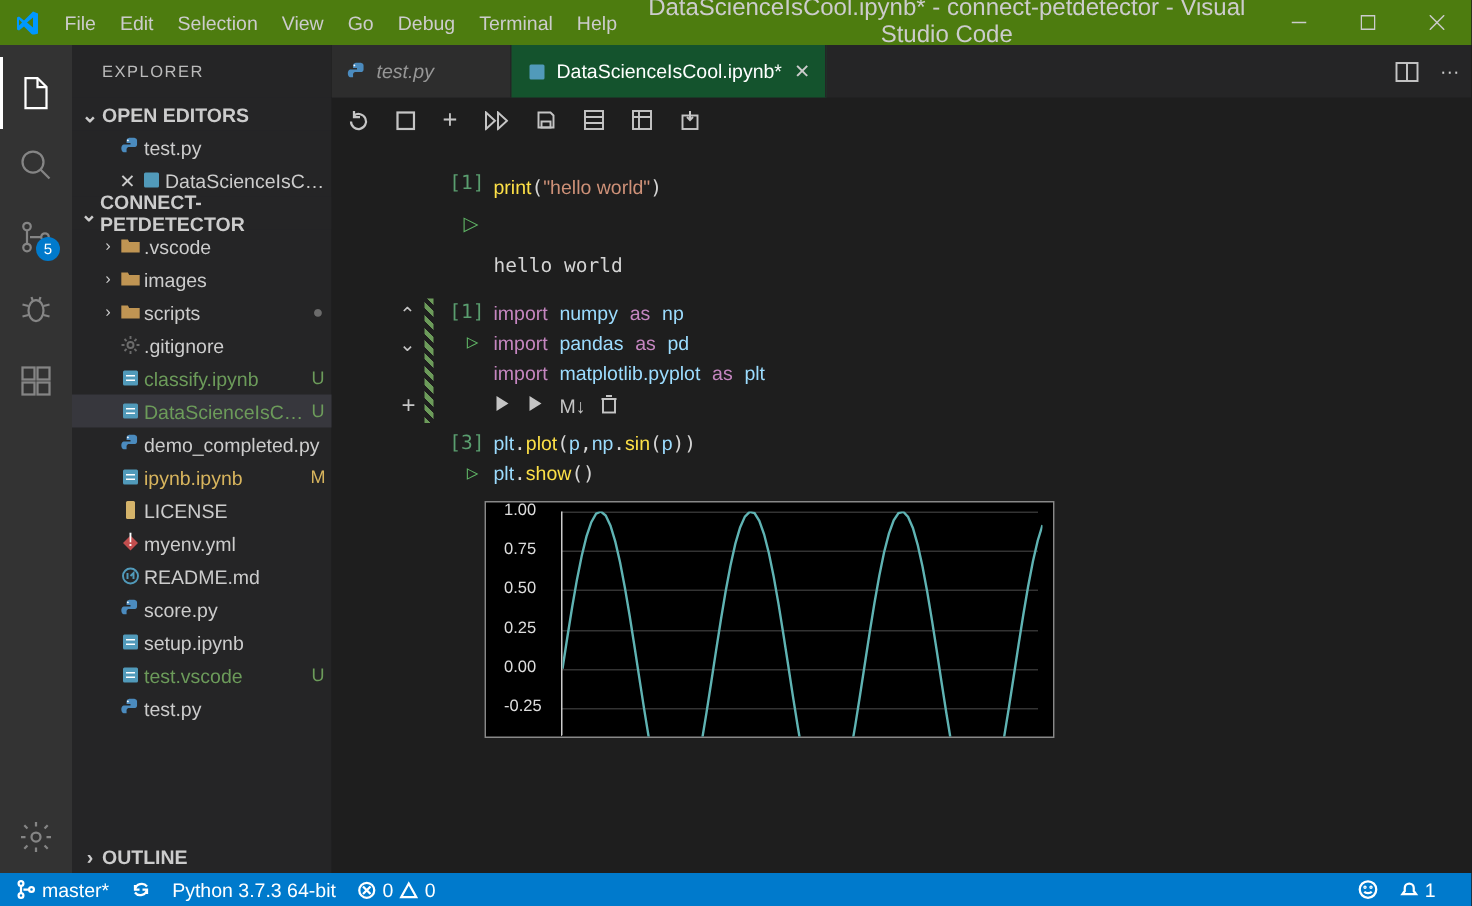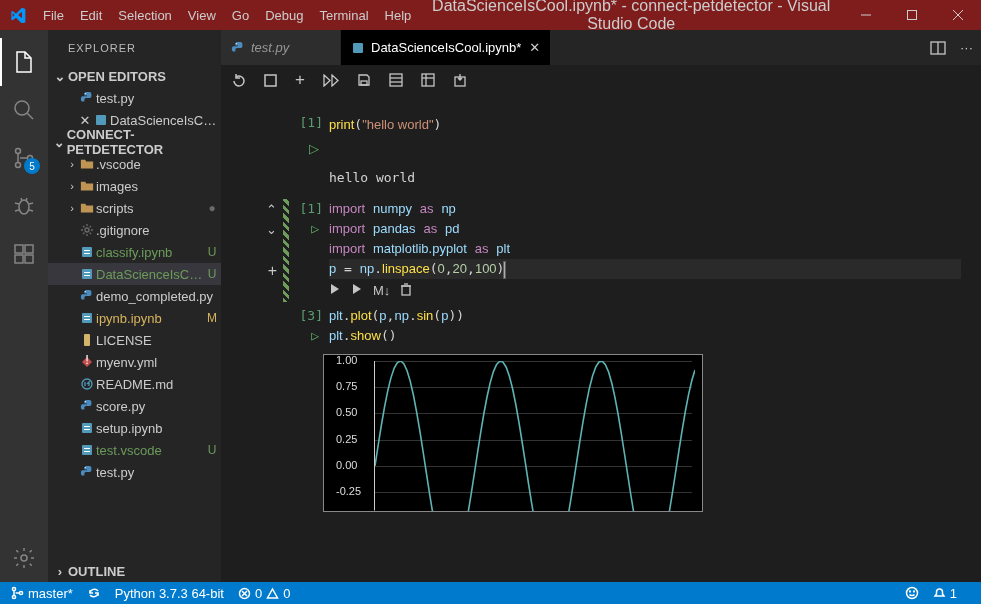--- a/index.html
+++ b/index.html
@@ -1,17 +1,17 @@
 <!DOCTYPE html>
 <html><head>
 <meta charset="utf-8">
 <style>
 * { margin: 0; padding: 0; box-sizing: border-box; font-family: "Segoe UI", sans-serif; font-size: 13px; user-select: none; }
 body { width: 981px; height: 604px; background: #1e1e1e; color: #cccccc; overflow: hidden; display: flex; flex-direction: column; }
-.titlebar { height: 30px; background: #7f1d1d; display: flex; align-items: center; color: #cccccc; }
+.titlebar { height: 30px; background: #4d7c0f; display: flex; align-items: center; color: #cccccc; }
 .titlebar .vscode-icon { width: 35px; display: flex; justify-content: center; align-items: center; }
 .titlebar .menu { display: flex; }
 .titlebar .menu-item { padding: 0 8px; height: 30px; display: flex; align-items: center; cursor: pointer; }
 .titlebar .title { flex: 1; text-align: center; font-size: 16px; }
 .titlebar .win-controls { display: flex; }
 .titlebar .win-btn { width: 46px; height: 30px; display: flex; justify-content: center; align-items: center; }
 .main { flex: 1; display: flex; overflow: hidden; }
 .activitybar { width: 48px; background: #333333; display: flex; flex-direction: column; align-items: center; padding-top: 8px; }
 .activity-item { width: 48px; height: 48px; display: flex; justify-content: center; align-items: center; position: relative; color: #858585; cursor: pointer; }
 .activity-item.active { color: #ffffff; }
@@ -27,21 +27,21 @@
 .tree-row.selected { background: #37373d; }
 .tree-row .chev { width: 12px; text-align: center; color: #cccccc; }
 .tree-row .ficon { width: 18px; display: flex; justify-content: center; align-items: center; }
 .tree-row .label { flex: 1; white-space: nowrap; overflow: hidden; text-overflow: ellipsis; font-size: 13px; }
 .tree-row .git { width: 18px; text-align: center; font-size: 12px; }
 .git-u { color: #6c9b5a; }
 .git-m { color: #d7b45d; }
 .editor-group { flex: 1; display: flex; flex-direction: column; background: #1e1e1e; overflow: hidden; }
 .tabs { height: 35px; background: #252526; display: flex; align-items: stretch; }
 .tab { display: flex; align-items: center; padding: 0 10px; background: #2d2d2d; color: #969696; border-right: 1px solid #252526; cursor: pointer; min-width: 120px; font-style: italic; }
-.tab.active { background: #000000; color: #ffffff; font-style: normal; }
+.tab.active { background: #14532d; color: #ffffff; font-style: normal; }
 .tab .ficon { margin-right: 6px; }
 .tab .close { margin-left: 8px; color: #cccccc; }
 .tabs-actions { margin-left: auto; display: flex; align-items: center; padding-right: 8px; gap: 14px; color: #cccccc; }
 .nb-toolbar { height: 30px; display: flex; align-items: center; padding-left: 10px; gap: 18px; color: #c5c5c5; }
 .nb-toolbar span { cursor: pointer; }
 .notebook { flex: 1; overflow: auto; padding: 20px 0 10px 0; font-family: Consolas, monospace; font-size: 14px; position: relative; }
 .notebook::-webkit-scrollbar { width: 14px; }
 .notebook::-webkit-scrollbar-thumb { background: #424242; }
 .cell { display: flex; margin-bottom: 4px; }
 .cell-gutter { width: 62px; display: flex; flex-direction: column; align-items: flex-end; padding-right: 6px; }
@@ -473,21 +473,20 @@
         </div>
         <div class="cell-marker dirty"></div>
         <div style="width:40px">
           <div class="code-line" style="color:#5a9e6f;text-align:right;padding-right:6px">[1]</div>
           <div class="code-line" style="color:#5fb365;text-align:right;padding-right:10px">▷</div>
         </div>
         <div class="cell-body">
           <div class="code-line"><span class="tok-kw">import</span> <span class="tok-id">numpy</span> <span class="tok-kw">as</span> <span class="tok-id">np</span></div>
           <div class="code-line"><span class="tok-kw">import</span> <span class="tok-id">pandas</span> <span class="tok-kw">as</span> <span class="tok-id">pd</span></div>
           <div class="code-line"><span class="tok-kw">import</span> <span class="tok-id">matplotlib.pyplot</span> <span class="tok-kw">as</span> <span class="tok-id">plt</span></div>
-          <div class="code-line focused-line"><span class="tok-id">p</span> = <span class="tok-id">np</span>.<span class="tok-fn">linspace</span>(<span class="tok-num">0</span>,<span class="tok-num">20</span>,<span class="tok-num">100</span>)<span class="cursor"></span></div>
           <div class="cell-actions">
             <span>
                 <svg width="12" height="12" fill="#c5c5c5">
                   <path d="M2 1l8 5-8 5z"></path>
                 </svg>
               </span>
             <span>
                 <svg width="12" height="12" fill="#c5c5c5">
                   <path d="M2 1l8 5-8 5z"></path>
                 </svg>

